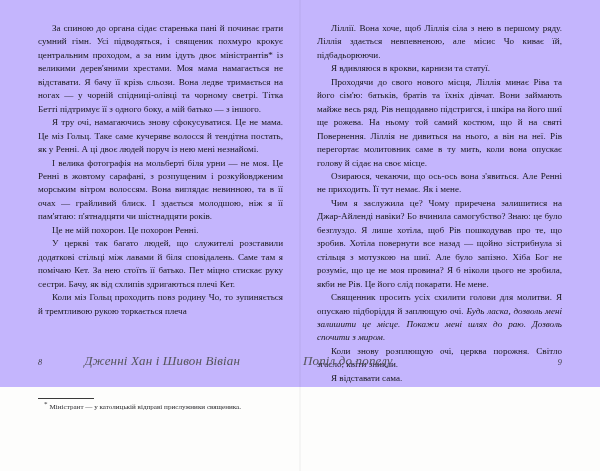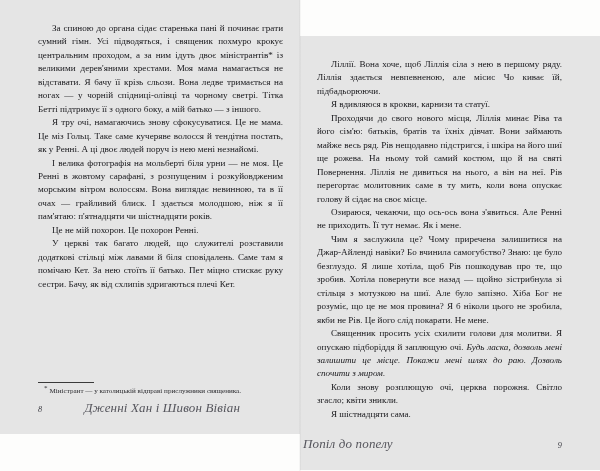--- a/index.html
+++ b/index.html
@@ -19,31 +19,30 @@
     position: relative;
     width: 600px;
     height: 471px;
     background: #fdfdfc;
     display: flex;
   }
 
   .page {
     position: relative;
     width: 300px;
-    height: 434px;
+    height: 387px;
     box-sizing: border-box;
-    background: #e5e5e5;
+    background: #c4b5fd;
   }
 
   .page-left {
     padding: 22px 17px 0 38px;
   }
   .page-right {
     padding: 22px 38px 0 17px;
-    margin-top: 36px;
   }
 
   .textblock {
     font-size: 9.1px;
     line-height: 13.45px;
     text-align: justify;
     text-justify: inter-word;
     hyphens: manual;
     color: #16161a;
   }
@@ -54,21 +53,21 @@
   }
 
   .textblock p.italic {
     font-style: italic;
   }
 
   .footnote-zone {
     position: absolute;
     left: 38px;
     right: 17px;
-    top: 382px;
+    top: 398px;
   }
   .footnote-rule {
     width: 56px;
     height: 0;
     border-top: 0.8px solid #3a3a3a;
     margin: 0 0 4px 0;
   }
   .footnote {
     font-size: 7.1px;
     line-height: 9.6px;
@@ -130,20 +129,21 @@
 
 <div class="spread">
 
   <div class="page page-left">
     <div class="textblock">
       <p><span>За спиною до органа сідає старенька пані й починає грати сумний гімн. Усі підводяться, і священик похмуро крокує центральним проходом, а за ним ідуть двоє міністрантів* із великими дерев'яними хрестами. Моя мама намагається не відставати. Я бачу її крізь сльози. Вона ледве тримається на ногах — у чорній спідниці-олівці та чорному светрі. Тітка Бетті підтримує її з одного боку, а мій батько — з іншого.</span></p>
       <p><span>Я тру очі, намагаючись знову сфокусуватися. Це не мама. Це міз Гольц. Таке саме кучеряве волосся й тендітна постать, як у Ренні. А ці двоє людей поруч із нею мені незнайомі.</span></p>
       <p><span>І велика фотографія на мольберті біля урни — не моя. Це Ренні в жовтому сарафані, з розпущеним і розкуйовдженим морським вітром волоссям. Вона виглядає невинною, та в її очах — грайливий блиск. І здається молодшою, ніж я її пам'ятаю: п'ятнадцяти чи шістнадцяти років.</span></p>
       <p><span>Це не мій похорон. Це похорон Ренні.</span></p>
       <p><span>У церкві так багато людей, що служителі розставили додаткові стільці між лавами й біля сповідалень. Саме там я помічаю Кет. За нею стоїть її батько. Пет міцно стискає руку сестри. Бачу, як від схлипів здригаються плечі Кет.</span></p>
+      <p><span>Коли міз Гольц проходить повз родину Чо, то зупиняється й тремтливою рукою торкається плеча</span></p>
     </div>
 
     <div class="footnote-zone">
       <div class="footnote-rule"></div>
       <div class="footnote">
         <span class="fn-mark">*</span><span>Міністрант — у католицькій відправі прислужники священика.</span>
       </div>
     </div>
 
     <div class="footer">
@@ -155,21 +155,21 @@
 
   <div class="page page-right">
     <div class="textblock">
       <p><span>Ліллії. Вона хоче, щоб Ліллія сіла з нею в першому ряду. Ліллія здається невпевненою, але місис Чо киває їй, підбадьорюючи.</span></p>
       <p><span>Я вдивляюся в крокви, карнизи та статуї.</span></p>
       <p><span>Проходячи до свого нового місця, Ліллія минає Ріва та його сім'ю: батьків, братів та їхніх дівчат. Вони займають майже весь ряд. Рів нещодавно підстригся, і шкіра на його шиї ще рожева. На ньому той самий костюм, що й на святі Повернення. Ліллія не дивиться на нього, а він на неї. Рів перегортає молитовник саме в ту мить, коли вона опускає голову й сідає на своє місце.</span></p>
       <p><span>Озираюся, чекаючи, що ось-ось вона з'явиться. Але Ренні не приходить. Її тут немає. Як і мене.</span></p>
       <p><span>Чим я заслужила це? Чому приречена залишитися на Джар-Айленді навіки? Бо вчинила самогубство? Знаю: це було безглуздо. Я лише хотіла, щоб Рів пошкодував про те, що зробив. Хотіла повернути все назад — щойно зістрибнула зі стільця з мотузкою на шиї. Але було запізно. Хіба Бог не розуміє, що це не моя провина? Я б ніколи цього не зробила, якби не Рів. Це його слід покарати. Не мене.</span></p>
       <p><span>Священник просить усіх схилити голови для молитви. Я опускаю підборіддя й заплющую очі. </span><em>Будь ласка, дозволь мені залишити це місце. Покажи мені шлях до раю. Дозволь спочити з миром.</em></p>
       <p><span>Коли знову розплющую очі, церква порожня. Світло згасло; квіти зникли.</span></p>
-      <p><span>Я шістнадцяти сама.</span></p>
+      <p><span>Я відставати сама.</span></p>
     </div>
 
     <div class="footer">
       <span class="runhead">Попіл до попелу</span>
       <span class="folio">9</span>
     </div>
   </div>
 
   <div class="gutter"></div>
 </div>

